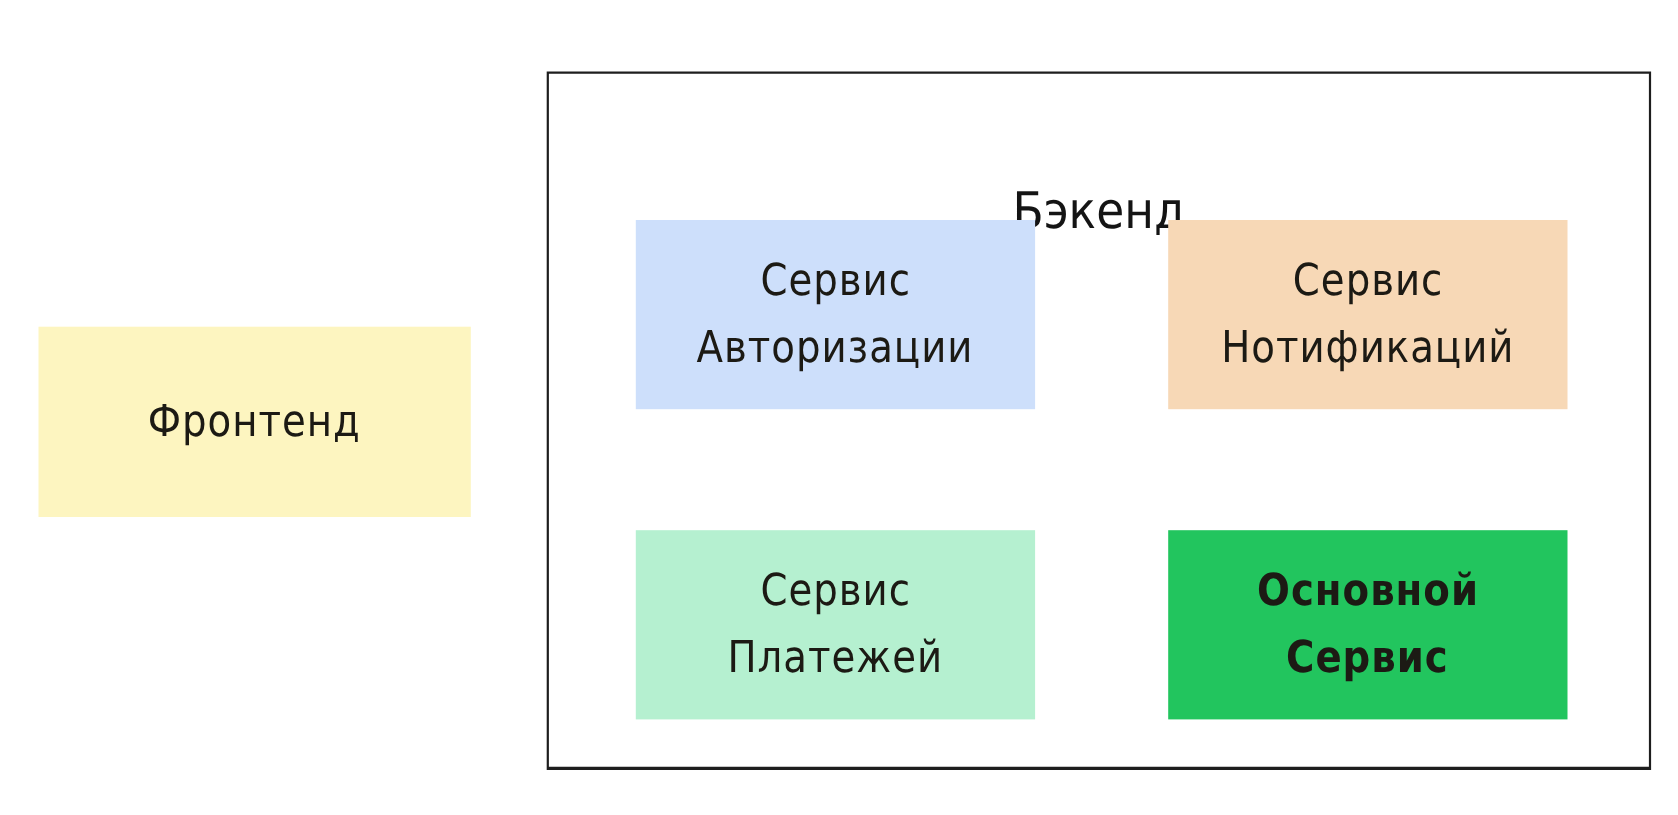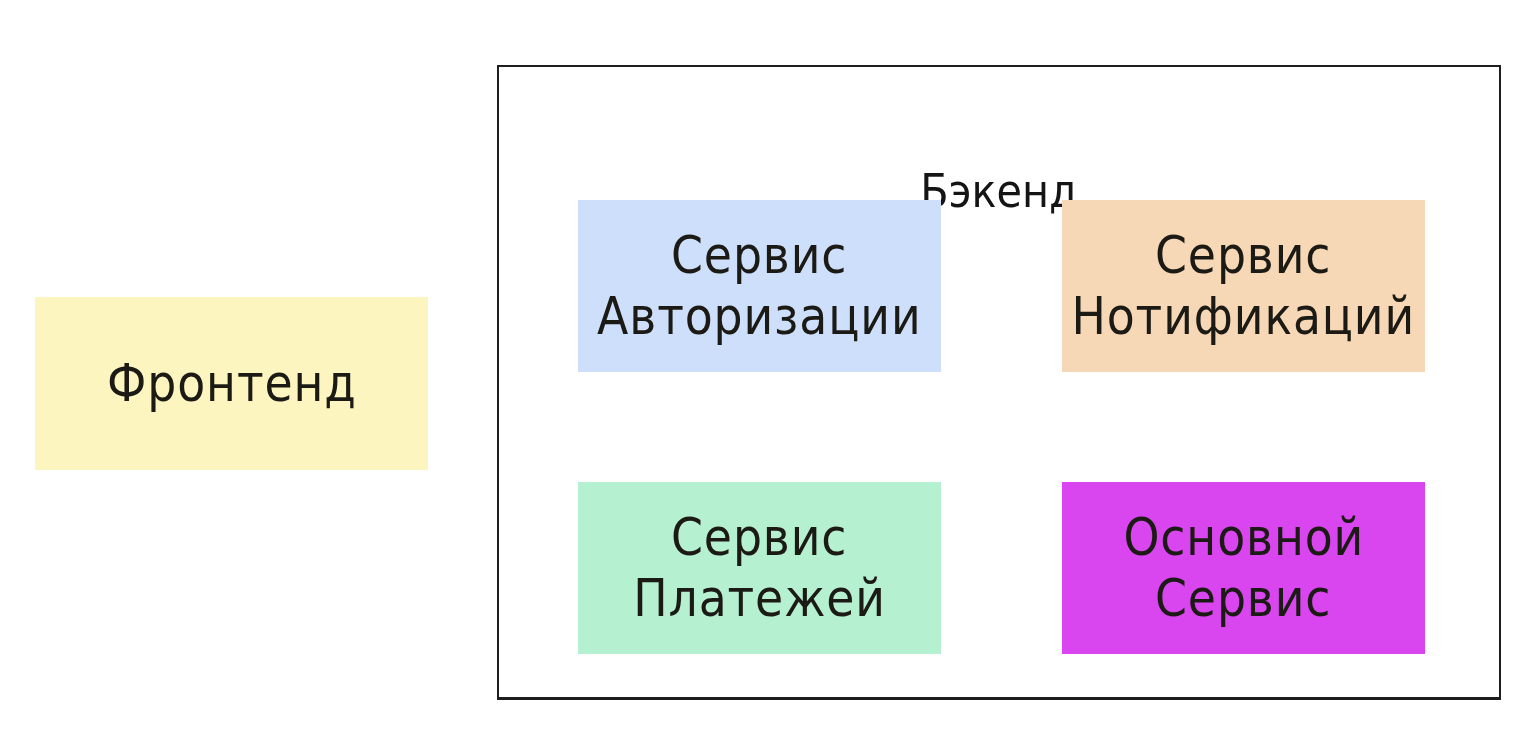--- a/index.html
+++ b/index.html
@@ -18,21 +18,21 @@
     .box-wrap {
       position: absolute;
     }
     .box-wrap .label {
       position: absolute;
       inset: 0;
       display: flex;
       flex-direction: column;
       align-items: center;
       justify-content: center;
-      font-size: 52px;
+      font-size: 40px;
       letter-spacing: 1px;
       line-height: 61px;
       color: #1c1a14;
     }
     .label span {
       display: block;
       transform: scaleX(0.88);
       white-space: nowrap;
     }
     #frontend {
@@ -86,18 +86,18 @@
   </div>
 </div>
 
 <div class="box-wrap" id="svc-pay" style="background:#b5f0d0;">
   <div class="label">
     <span>Сервис</span>
     <span>Платежей</span>
   </div>
 </div>
 
-<div class="box-wrap" id="svc-main" style="background:#d946ef;">
+<div class="box-wrap" id="svc-main" style="background:#22c55e;font-weight:bold;">
   <div class="label">
     <span>Основной</span>
     <span>Сервис</span>
   </div>
 </div>
 
 </body></html>

